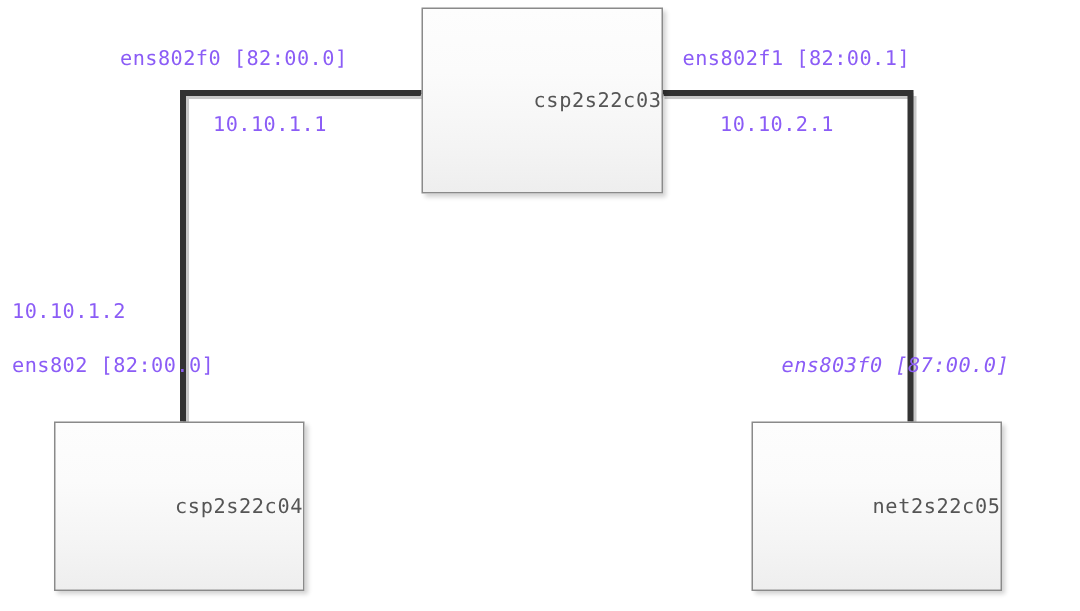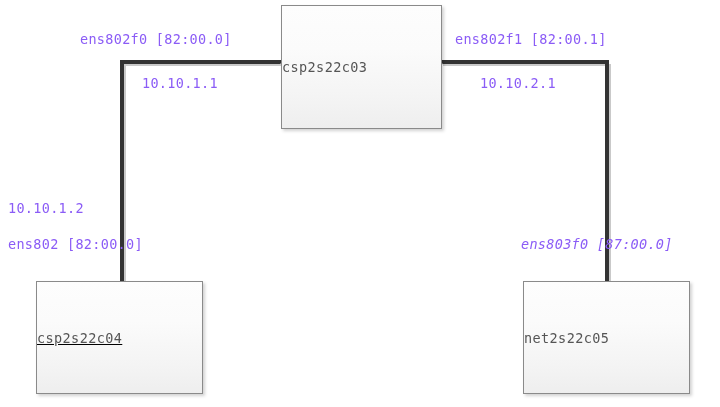--- a/index.html
+++ b/index.html
@@ -28,32 +28,32 @@
   }
   
   .node {
     position: absolute;
     box-sizing: border-box;
     border: 1px solid #8a8a8a;
     background: linear-gradient(180deg, #fdfdfd 0%, #fbfbfb 35%, #f4f4f4 75%, #eeeeee 100%);
     box-shadow: 2px 2px 3px rgba(0,0,0,0.18);
     display: flex;
     align-items: center;
-    justify-content: flex-start;
+    justify-content: flex-end;
   }
   .node-label {
     font-family: "DejaVu Sans Mono", "Liberation Mono", monospace;
     font-size: 13.5px;
     color: #555555;
     letter-spacing: 0.4px;
     white-space: nowrap;
   }
   #node-csp2s22c03 { left: 281px; top: 5px;   width: 161px; height: 124px; }
-  #node-csp2s22c04 { left: 36px;  top: 281px; width: 167px; height: 113px; text-decoration: underline; }
-  #node-net2s22c05 { left: 523px; top: 281px; width: 167px; height: 113px; }
+  #node-csp2s22c04 { left: 36px;  top: 281px; width: 167px; height: 113px; }
+  #node-net2s22c05 { left: 501px; top: 281px; width: 167px; height: 113px; }
 
   
   .edge-label {
     position: absolute;
     font-family: "DejaVu Sans Mono", "Liberation Mono", monospace;
     font-size: 13.5px;
     color: #8b5cf6;
     letter-spacing: 0.3px;
     white-space: nowrap;
   }

